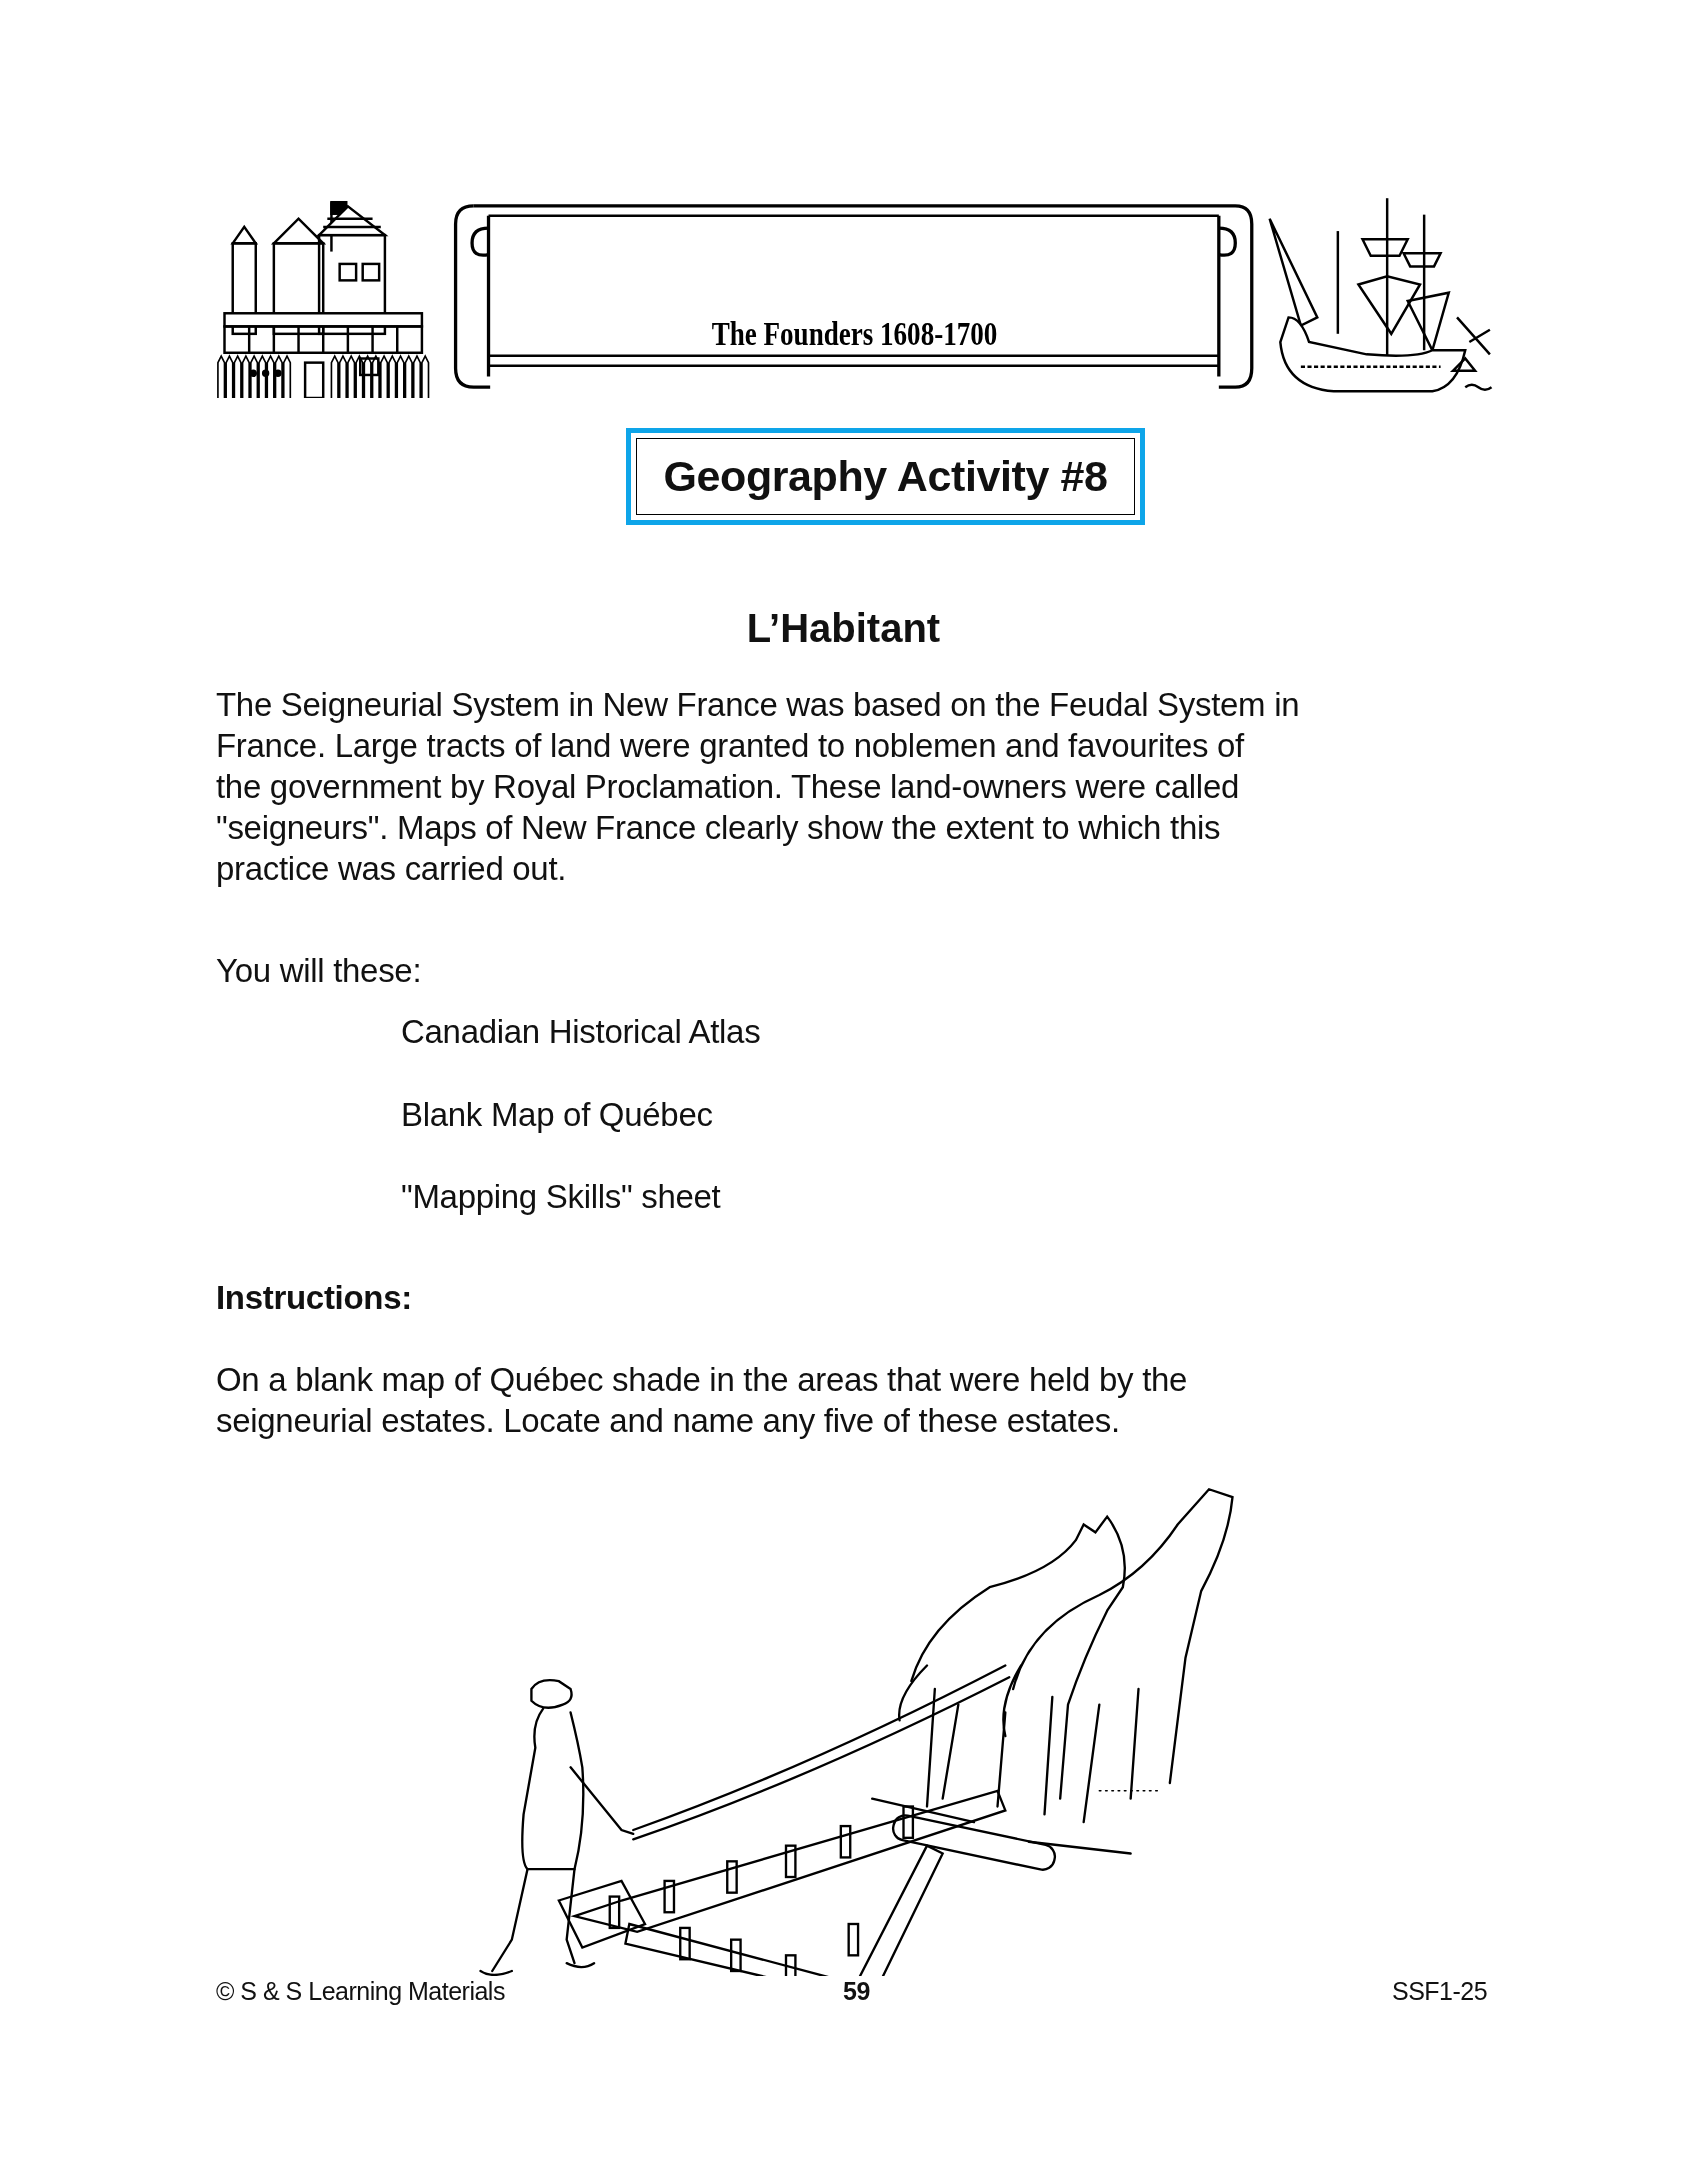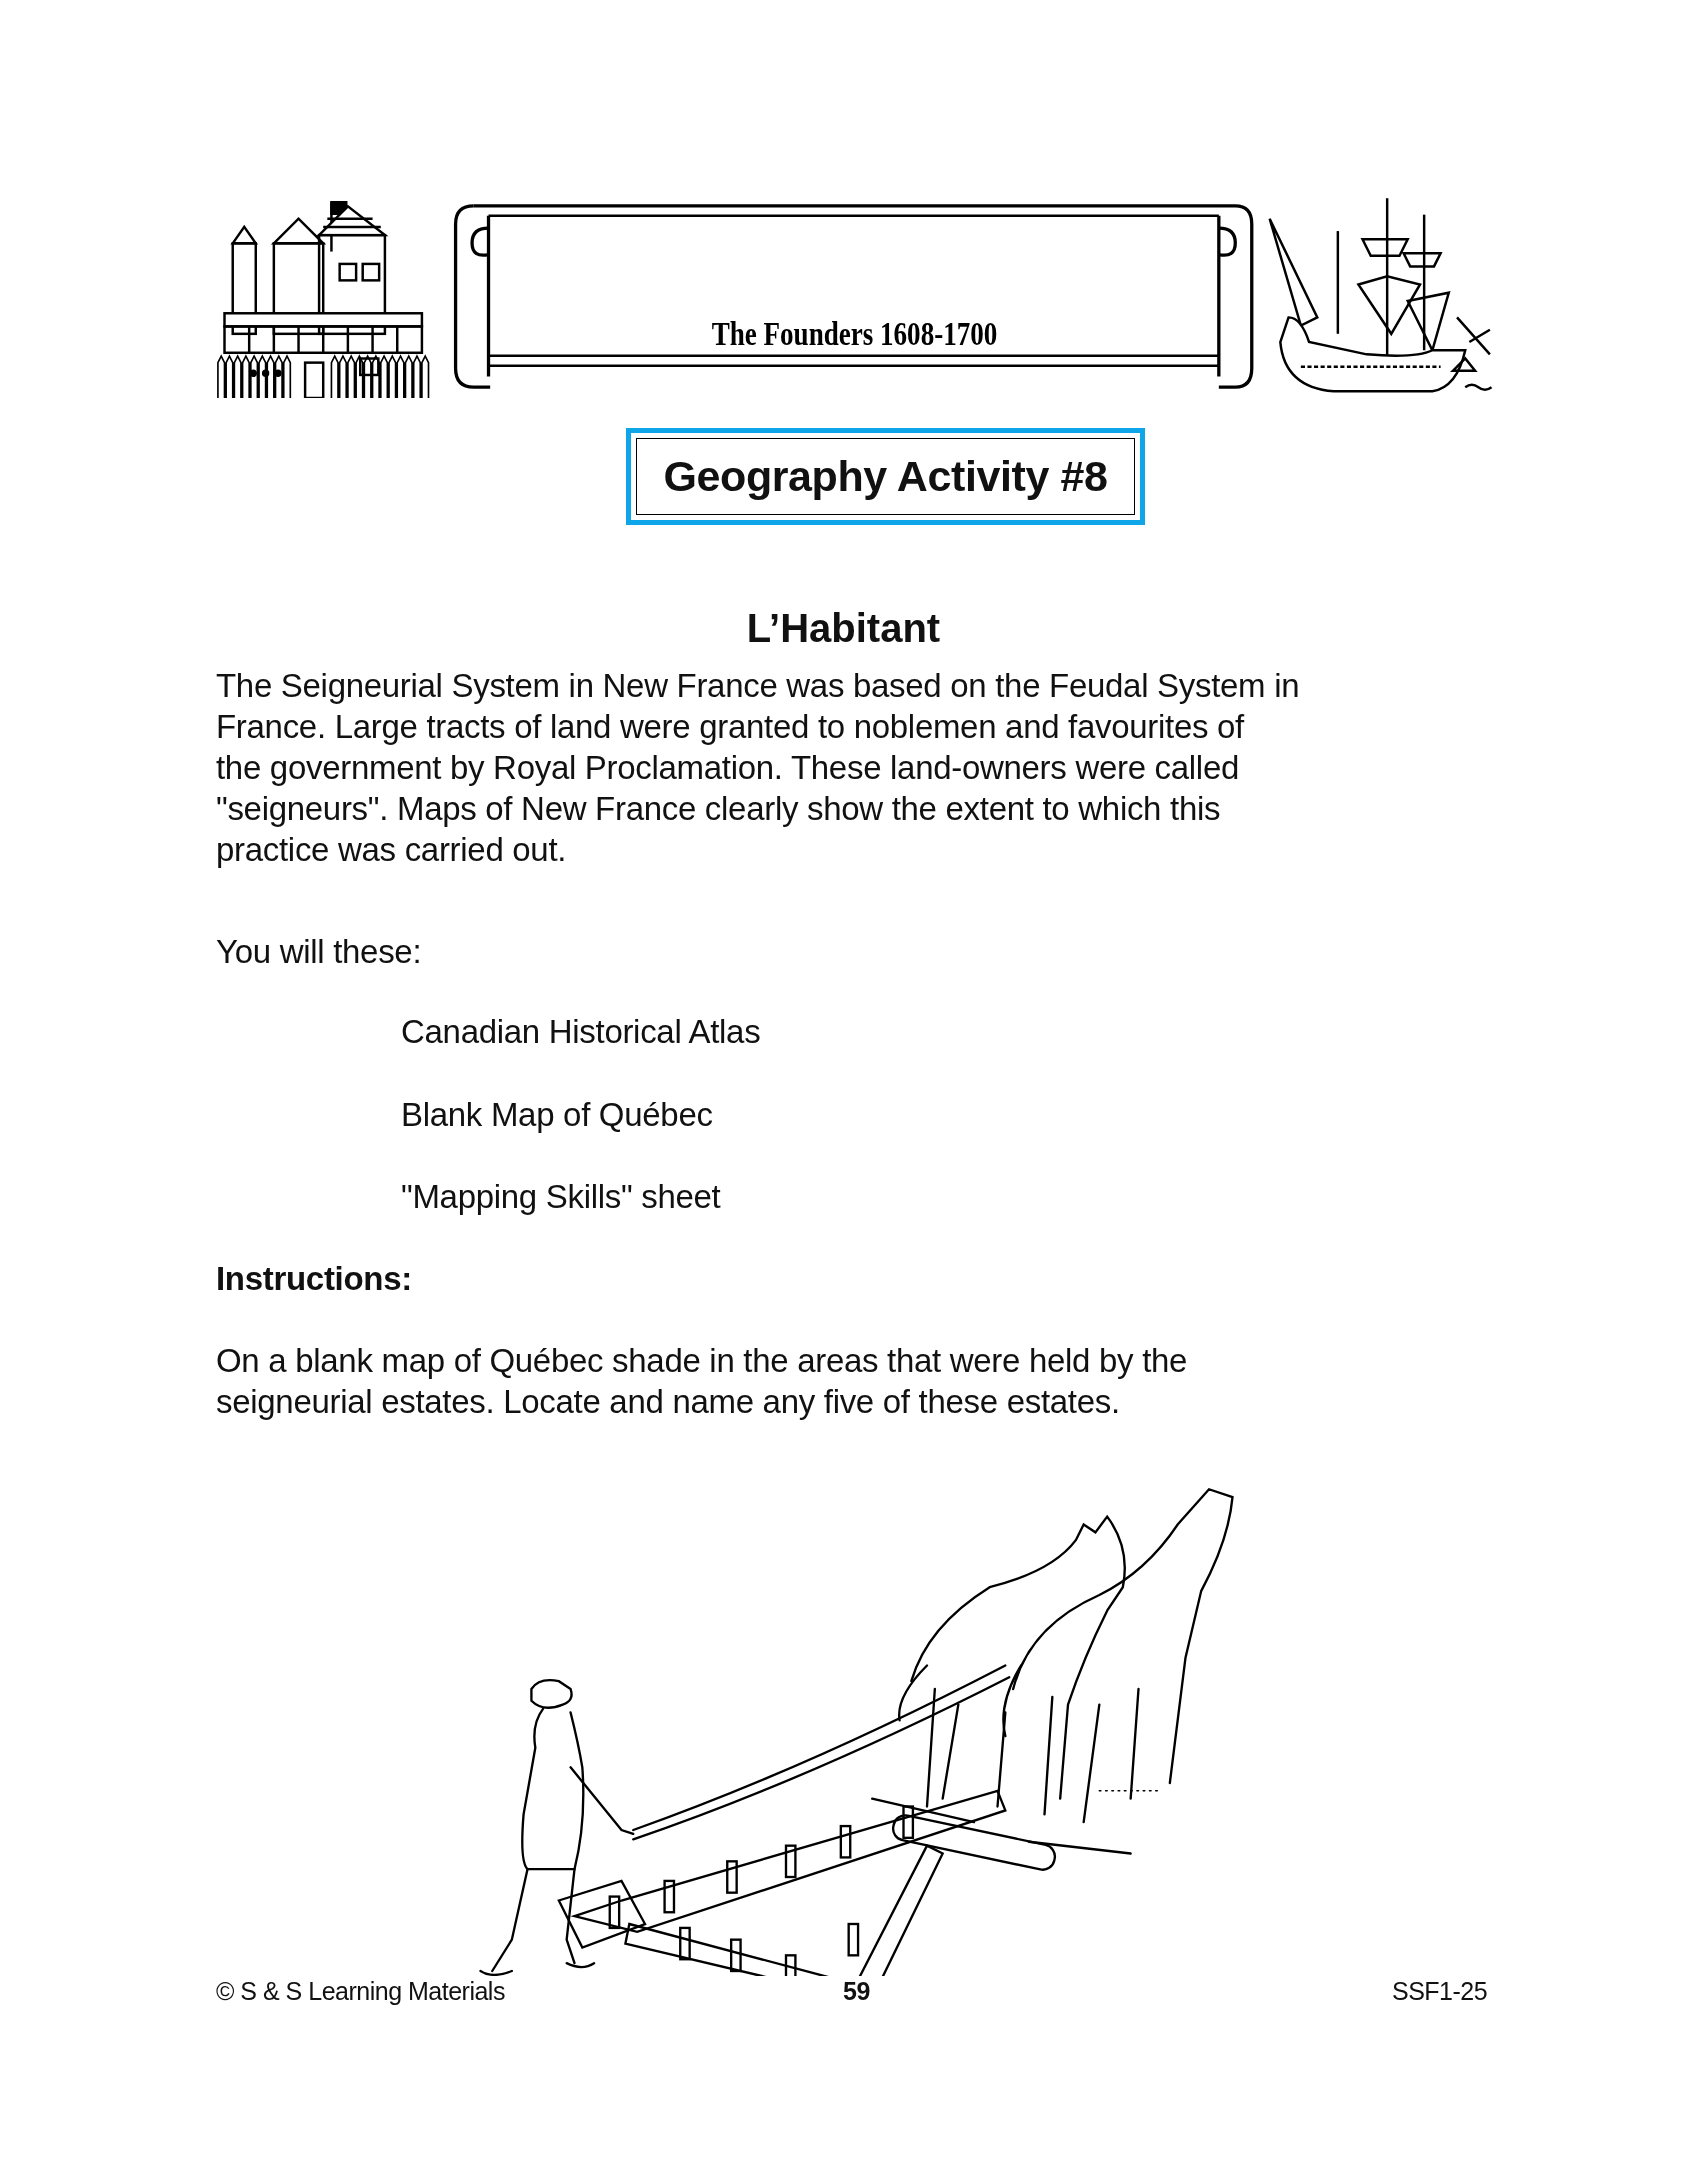--- a/index.html
+++ b/index.html
@@ -8,21 +8,21 @@
   .banner { left:449px; top:191px; width:811px; height:202px; }
   .banner svg { position:absolute; left:0; top:0; }
   .title { position:absolute; left:0; right:0; top:18px; text-align:center; font-family:"DejaVu Serif", serif; font-weight:bold; font-size:97px; letter-spacing:1.6px; line-height:1; color:#000; }
   .subtitle { position:absolute; left:0; right:0; top:125px; text-align:center; font-family:"Liberation Serif", serif; font-weight:bold; font-size:33px; transform:scaleX(0.82); color:#000; }
   .house { left:216px; top:194px; width:221px; height:204px; }
   .ship { left:1268px; top:194px; width:226px; height:204px; }
   .activity-box { left:593px; top:428px; width:519px; height:97px; border:5px solid #0ea5e9; box-sizing:border-box;margin-left:33px; }
   .activity-inner { position:absolute; left:5px; top:5px; right:5px; bottom:5px; border:1.6px solid #000; display:flex; align-items:center; justify-content:center; }
   .activity-text { font-size:43px; font-weight:bold; letter-spacing:-0.4px; }
   .heading { left:0; width:1687px; top:586px; text-align:center; font-size:40px; font-weight:bold;margin-top:20px; }
-  .para { left:216px; width:1285px; font-size:33px; line-height:41px; letter-spacing:-0.3px; }
+  .para { left:216px; width:1285px; font-size:33px; line-height:41px; letter-spacing:-0.3px;margin-top:19px; }
   .item { left:401px; font-size:33px; line-height:41px; letter-spacing:-0.3px; }
   .bold { font-weight:bold; }
   .illus { left:457px; top:1449px; width:799px; height:527px; }
   .footer { top:1977px; font-size:25px; letter-spacing:-0.5px; }
 </style>
 </head>
 <body>
 
 <div class="abs house">
   <svg width="221" height="204" viewBox="0 0 268 248" fill="none" stroke="#000" stroke-width="3">

